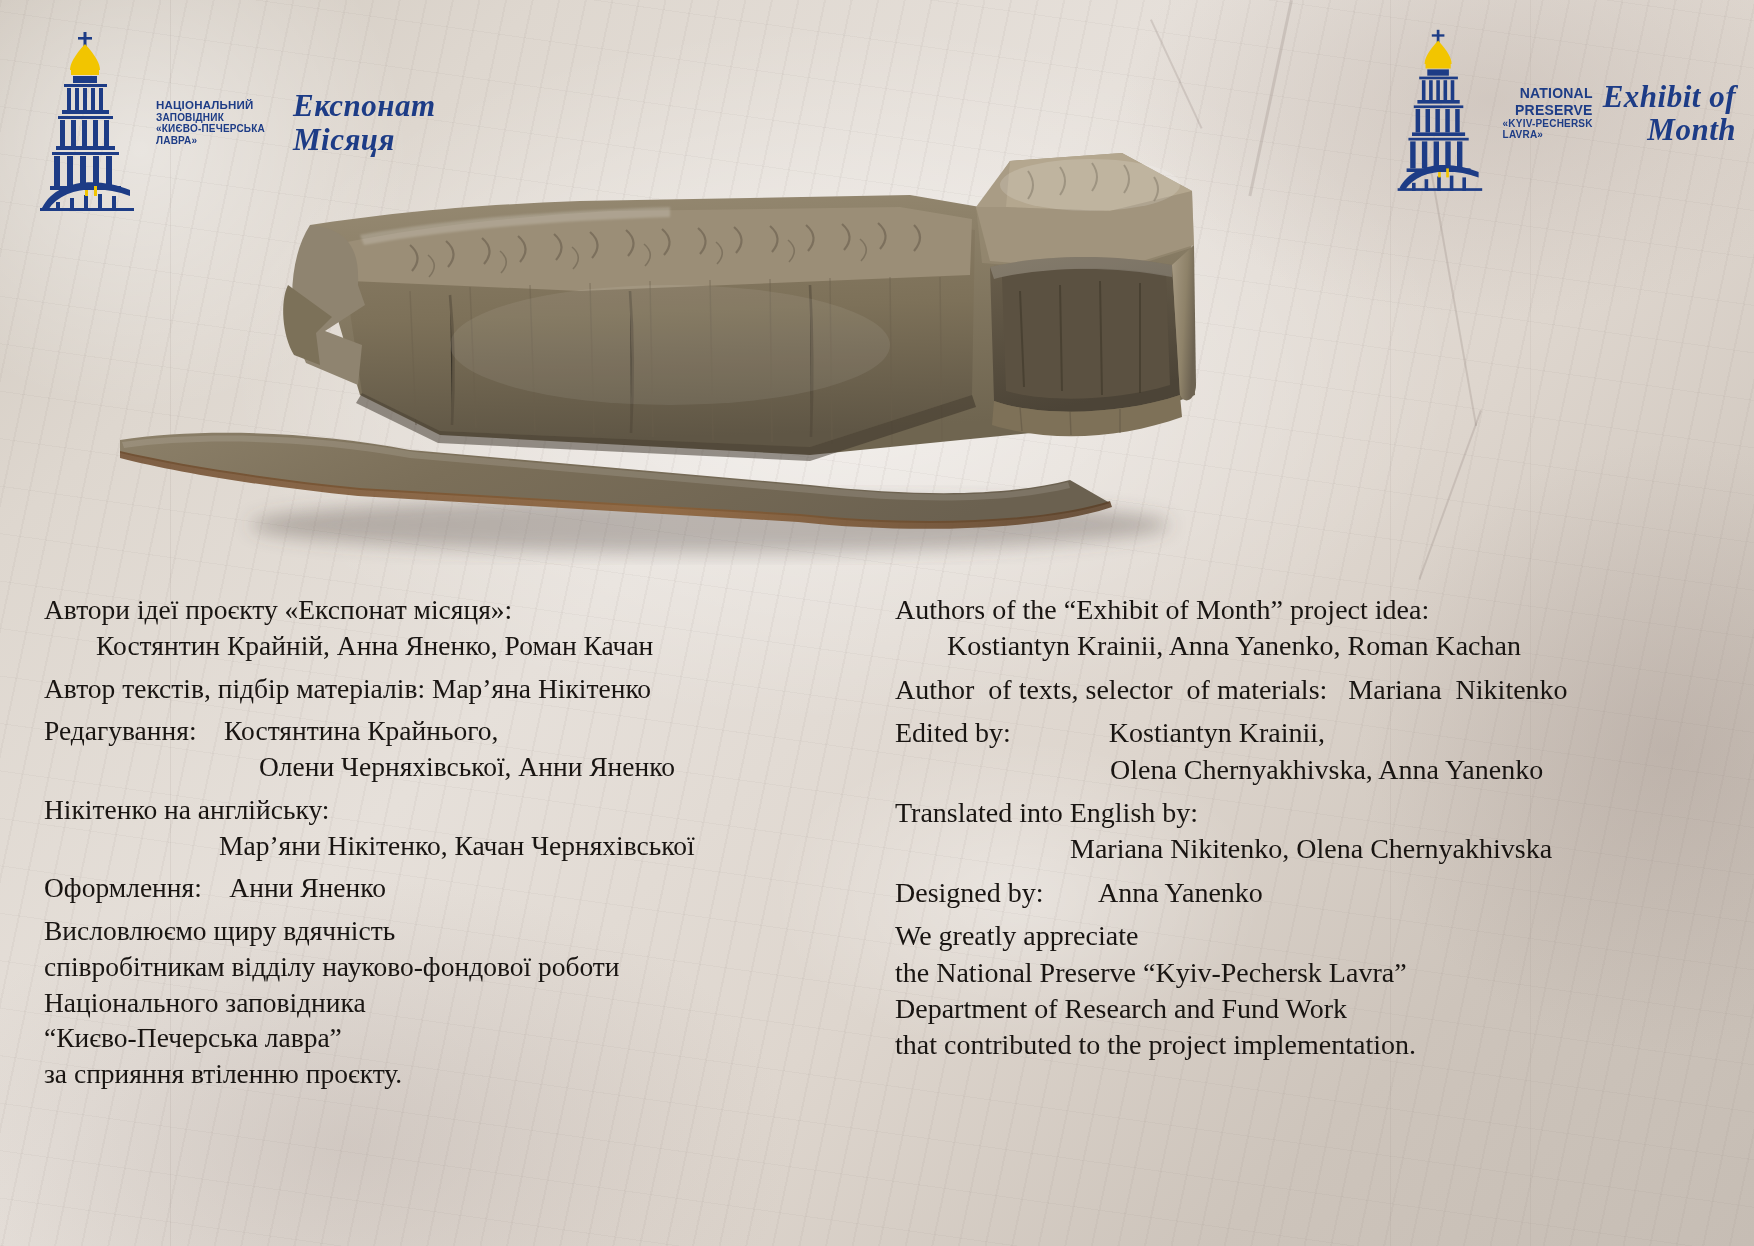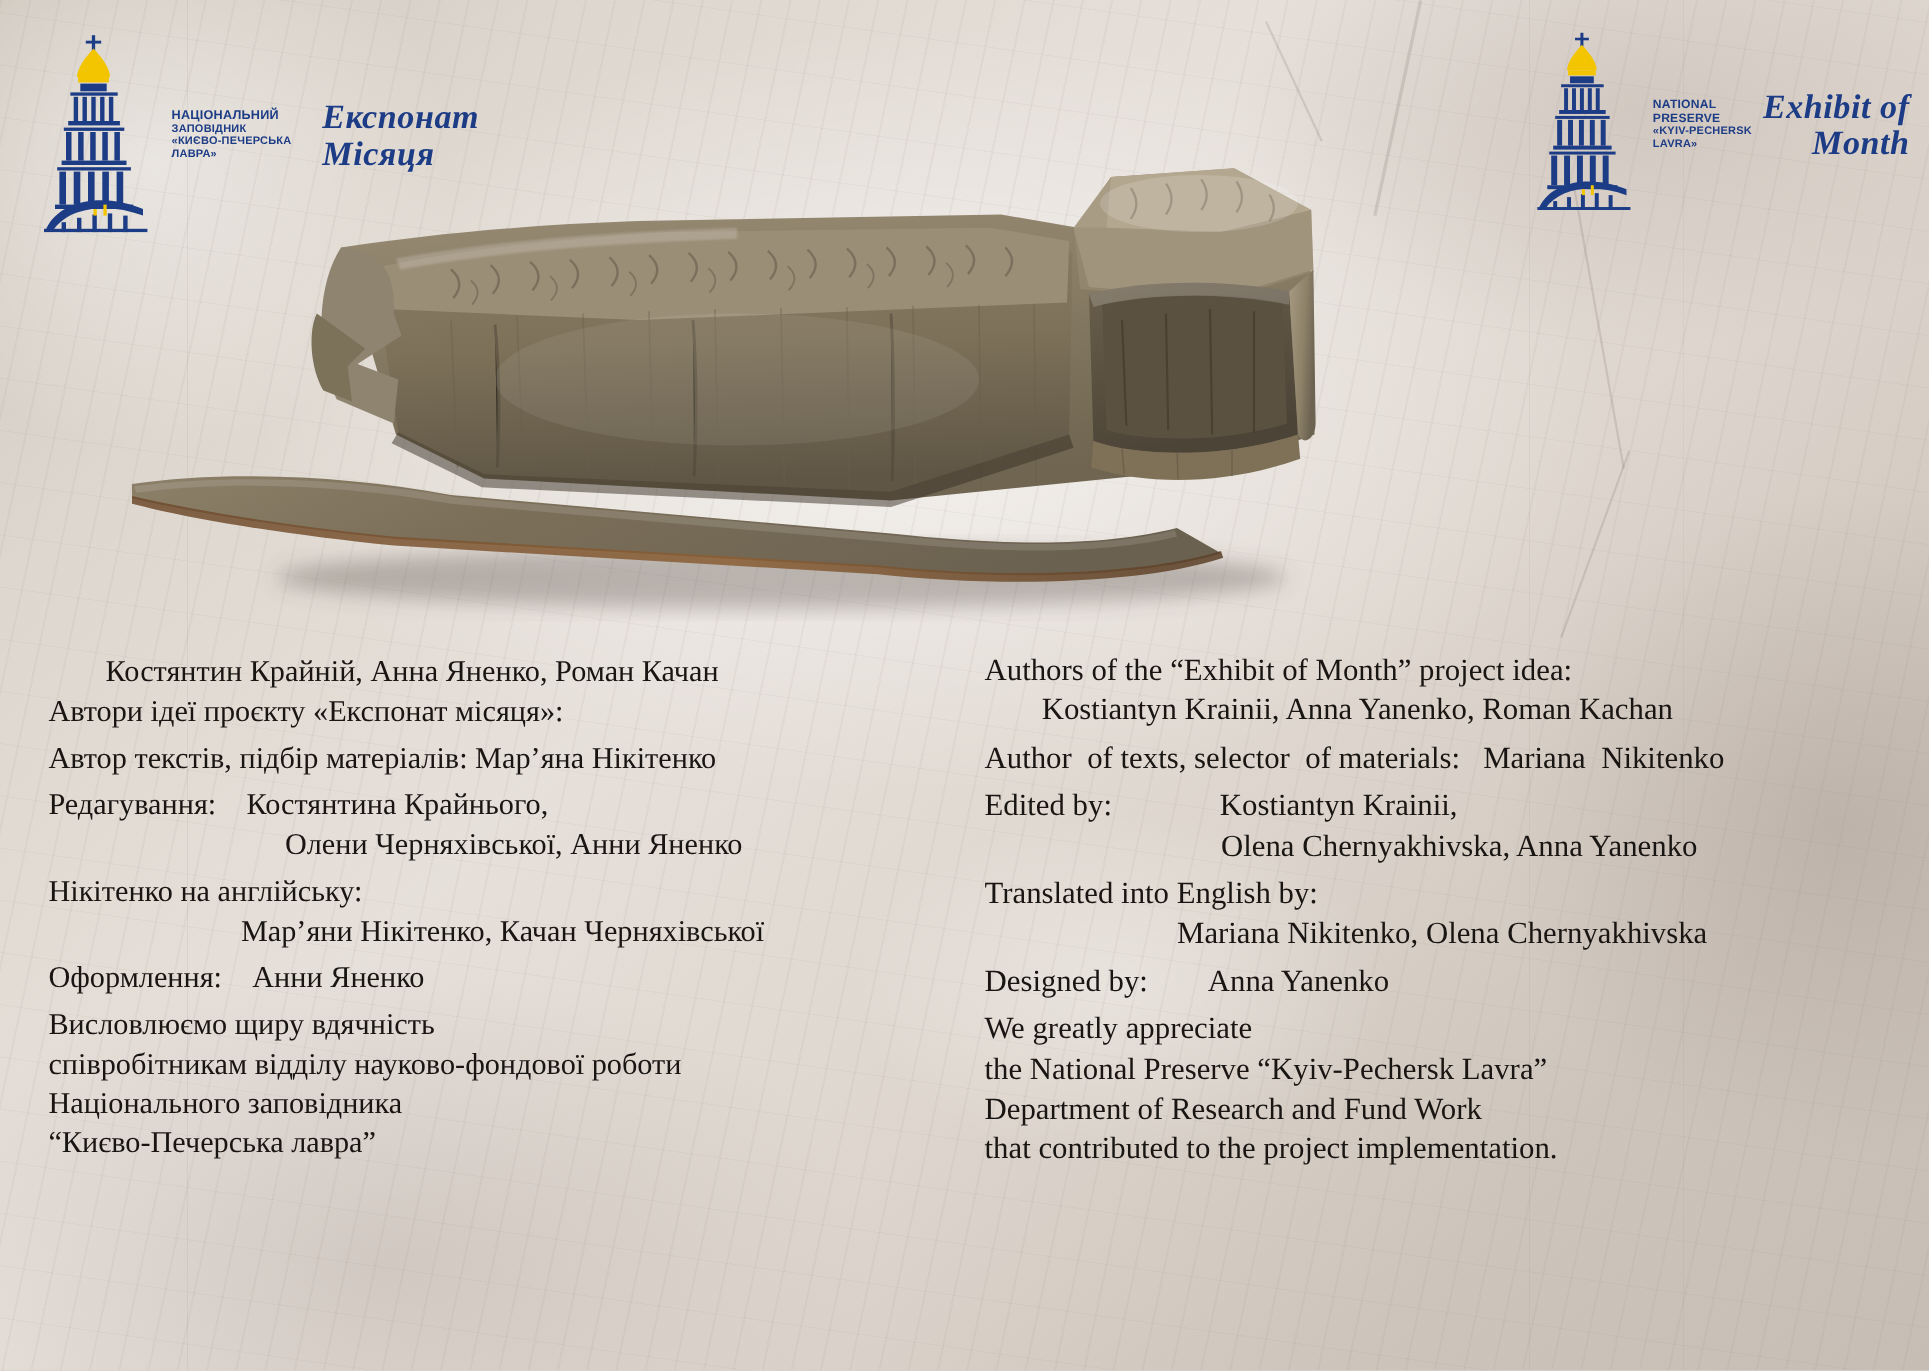--- a/index.html
+++ b/index.html
@@ -71,21 +71,21 @@
   .logo-caption {
     font-family: "Liberation Sans", sans-serif;
     font-weight: bold;
     color: #1d3c86;
     line-height: 1.15;
     letter-spacing: .2px;
   }
   .logo-caption .l1 { display: block; font-size: 11.5px; }
   .logo-caption .l2 { display: block; font-size: 10px; }
   .logo-caption .l3 { display: block; font-size: 10px; }
-  .logo-caption.en .l1 { font-size: 11px; }
+  .logo-caption.en .l1 { font-size: 14px; text-align: right; }
   .brand-title {
     font-family: "Liberation Serif", serif;
     font-style: italic;
     font-weight: bold;
     color: #1d3c86;
     font-size: 31px;
     line-height: 1.08;
     letter-spacing: .5px;
   }
   .brand-title.ua { margin-left: 18px; }
@@ -404,42 +404,43 @@
       <path d="M250 140 C340 124 440 116 560 112 L560 122 C440 126 342 134 254 150 Z" fill="rgba(255,255,255,0.18)" filter="url(#soft)"></path>
       <ellipse cx="560" cy="250" rx="220" ry="60" fill="rgba(255,255,255,0.07)"></ellipse>
       <ellipse cx="980" cy="90" rx="90" ry="26" fill="rgba(255,255,255,0.15)"></ellipse>
     </svg>
   </div>
 
   <div class="credits">
 
     <div class="col ua">
       <div class="blk">
+        <div class="cline">Автори ідеї проєкту «Експонат місяця»:</div>
         <div class="cline indent1">Костянтин Крайній, Анна Яненко, Роман Качан</div>
-        <div class="cline">Автори ідеї проєкту «Експонат місяця»:</div>
       </div>
       <div class="blk">
         <div class="cline">Автор текстів, підбір матеріалів: Мар’яна Нікітенко</div>
       </div>
       <div class="blk">
         <div class="cline">Редагування:    Костянтина Крайнього,</div>
         <div class="cline indent3">Олени Черняхівської, Анни Яненко</div>
       </div>
       <div class="blk">
         <div class="cline">Нікітенко на англійську:</div>
         <div class="cline indent4">Мар’яни Нікітенко, Качан Черняхівської</div>
       </div>
       <div class="blk">
         <div class="cline">Оформлення:    Анни Яненко</div>
       </div>
       <div class="blk thanks">
         <div class="cline">Висловлюємо щиру вдячність</div>
         <div class="cline">співробітникам відділу науково-фондової роботи</div>
         <div class="cline">Національного заповідника</div>
         <div class="cline">“Києво-Печерська лавра”</div>
+        <div class="cline">за сприяння втіленню проєкту.</div>
       </div>
     </div>
 
     <div class="col en">
       <div class="blk">
         <div class="cline">Authors of the “Exhibit of Month” project idea:</div>
         <div class="cline indent1">Kostiantyn Krainii, Anna Yanenko, Roman Kachan</div>
       </div>
       <div class="blk">
         <div class="cline">Author  of texts, selector  of materials:   Mariana  Nikitenko</div>

